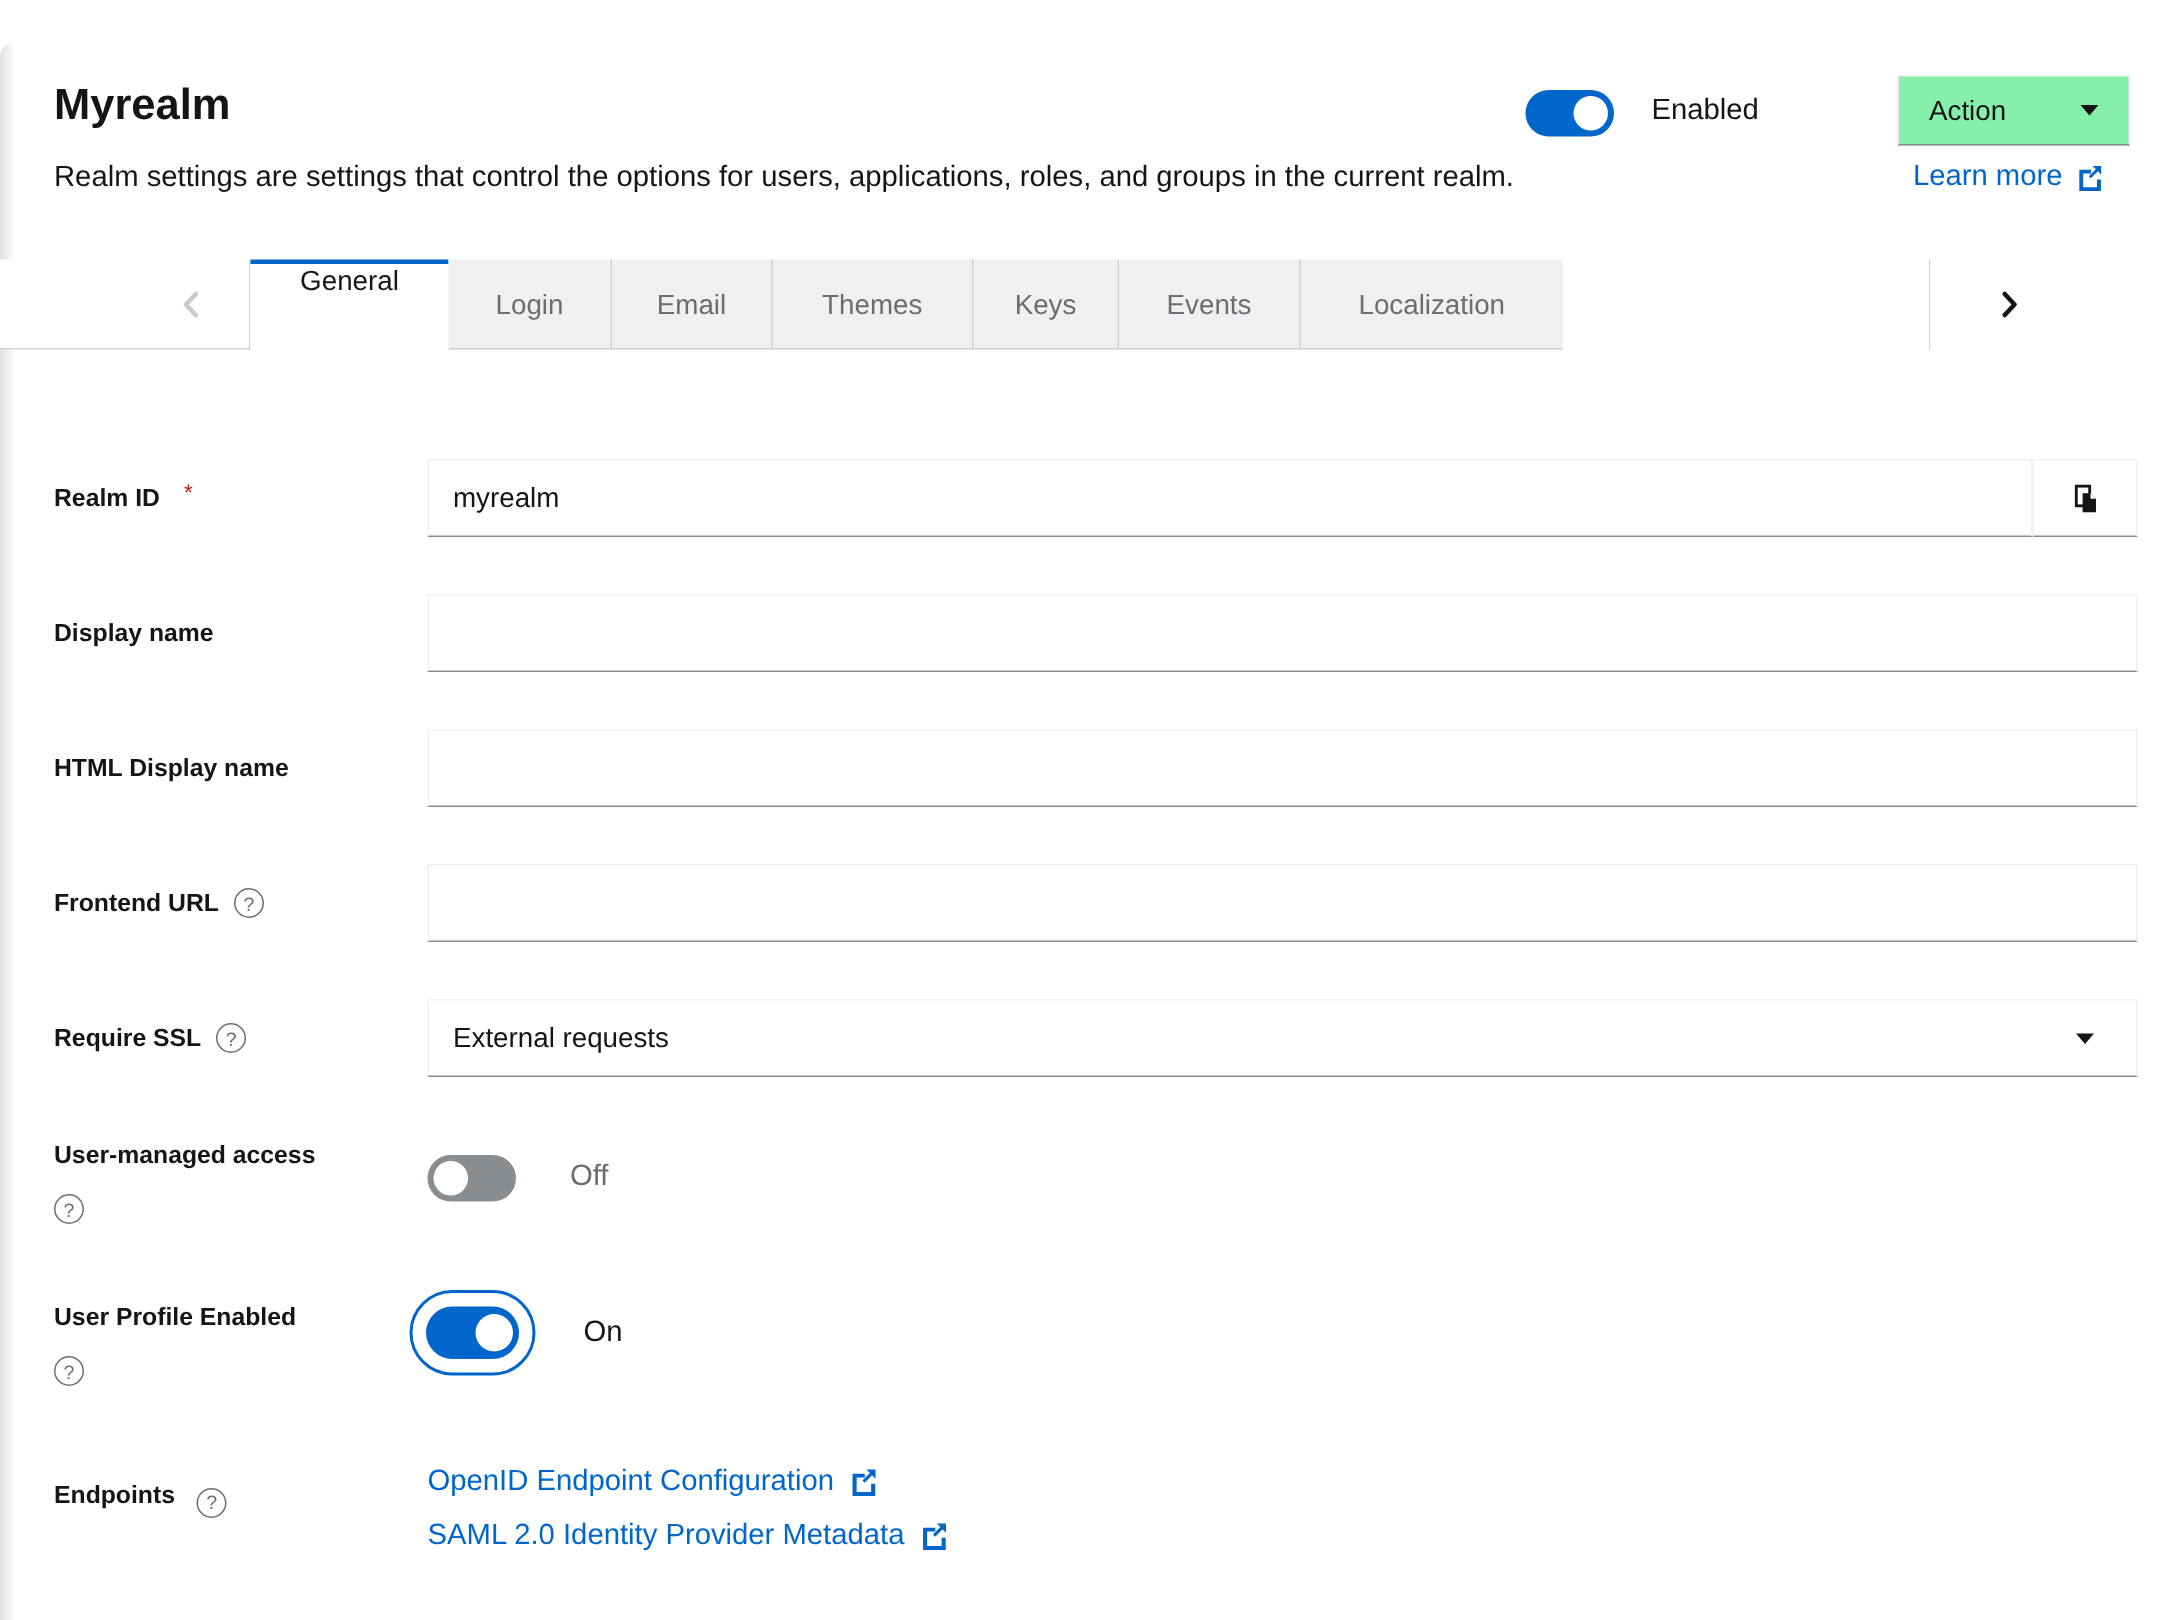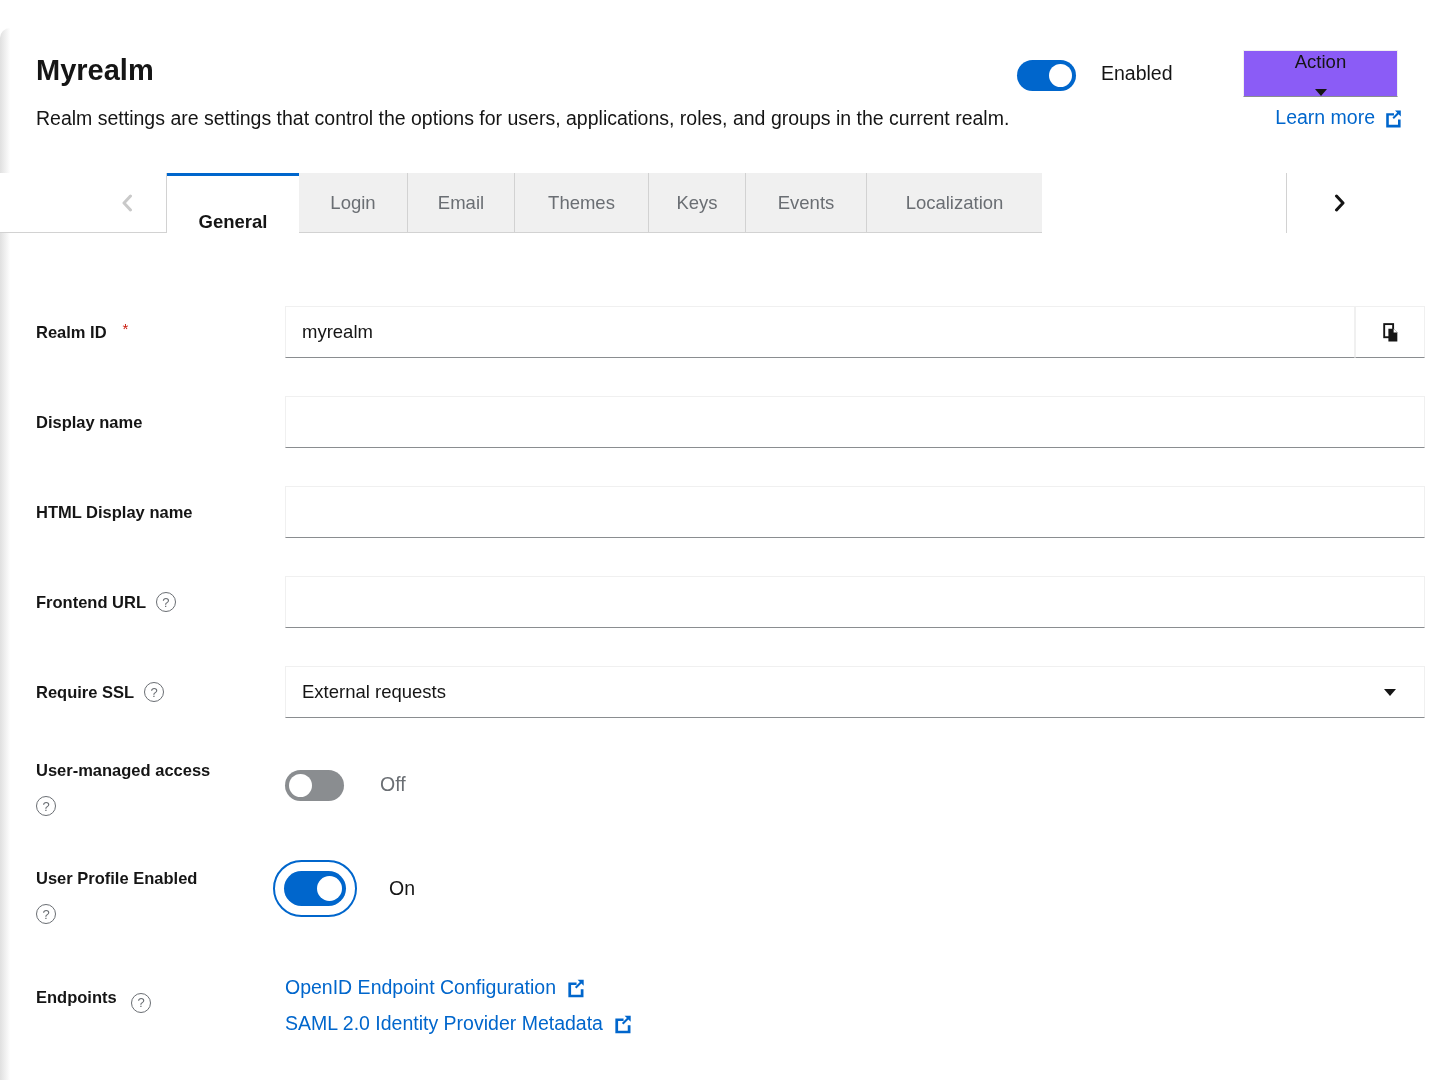--- a/index.html
+++ b/index.html
@@ -18,37 +18,37 @@
   .switch { position:relative; display:inline-block; width:59px; height:31px; border-radius:17px; cursor:pointer; }
   .switch .knob { position:absolute; top:4px; width:23px; height:23px; border-radius:50%; background:#fff; }
   .switch.on { background:#0066cc; }
   .switch.on .knob { right:4px; }
   .switch.off { background:#8a8d90; }
   .switch.off .knob { left:4px; }
 
   .header-toggle { position:absolute; left:1017px; top:60px; }
   .enabled-label { position:absolute; left:1101px; top:62px; font-size:19.5px; }
 
-  .action-btn { position:absolute; right:58px; top:50px; width:155px; height:47px; background:#8b5cf6;
+  .action-btn { position:absolute; right:36px; top:50px; width:155px; height:47px; background:#86efac;
     border:1px solid #f0f0f0; border-bottom:1px solid #8a8d90; display:flex; align-items:center;
-    justify-content:space-between; padding:0 20px; font-size:18.5px; color:#151515; cursor:pointer;flex-direction:column; }
+    justify-content:space-between; padding:0 20px; font-size:18.5px; color:#151515; cursor:pointer; }
   .caret { width:0; height:0; border-left:6px solid transparent; border-right:6px solid transparent;
     border-top:7px solid #151515; display:inline-block; }
 
   .learn-more { position:absolute; right:53px; top:106px; display:inline-flex; align-items:center; gap:8px;
     color:#0066cc; font-size:19.5px; text-decoration:none; cursor:pointer; }
 
   
   .tabbar { position:absolute; left:0; top:173px; right:0; height:60px; }
   .tabbar-left { position:absolute; left:0; top:0; bottom:0; width:167px; background:#fff;
     border-bottom:1px solid #d2d2d2; border-right:1px solid #d2d2d2;
     display:flex; align-items:center; justify-content:flex-end; padding-right:32px; cursor:default; }
   .tab-active { position:absolute; left:167px; top:0; bottom:0; width:132px; background:#fff;
-    border-top:3px solid #0066cc; display:flex; align-items:flex-end; justify-content:center;
-    font-size:18.5px; color:#151515; cursor:pointer;font-weight:bold; }
+    border-top:3px solid #0066cc; display:flex; align-items:flex-start; justify-content:center;
+    font-size:18.5px; color:#151515; cursor:pointer; }
   .tabs-gray { position:absolute; left:299px; top:0; bottom:0; display:flex; }
   .tab { background:#f0f0f0; border-bottom:1px solid #d2d2d2; display:flex; align-items:center;
     justify-content:center; font-size:18.5px; color:#6a6e73; cursor:pointer; }
   .tab + .tab { border-left:1px solid #d2d2d2; }
   .tab-login{width:108px}.tab-email{width:107px}.tab-themes{width:134px}.tab-keys{width:97px}
   .tab-events{width:121px}.tab-localization{width:176px}.tab-security{width:241px}
   .tab-end-sep { position:absolute; left:1286px; top:0; bottom:0; width:1px; background:#d2d2d2; }
   .tabbar-right { position:absolute; left:1287px; right:0; top:0; bottom:0; background:#fff;
     display:flex; align-items:center; padding-left:46px; cursor:pointer; }
 

